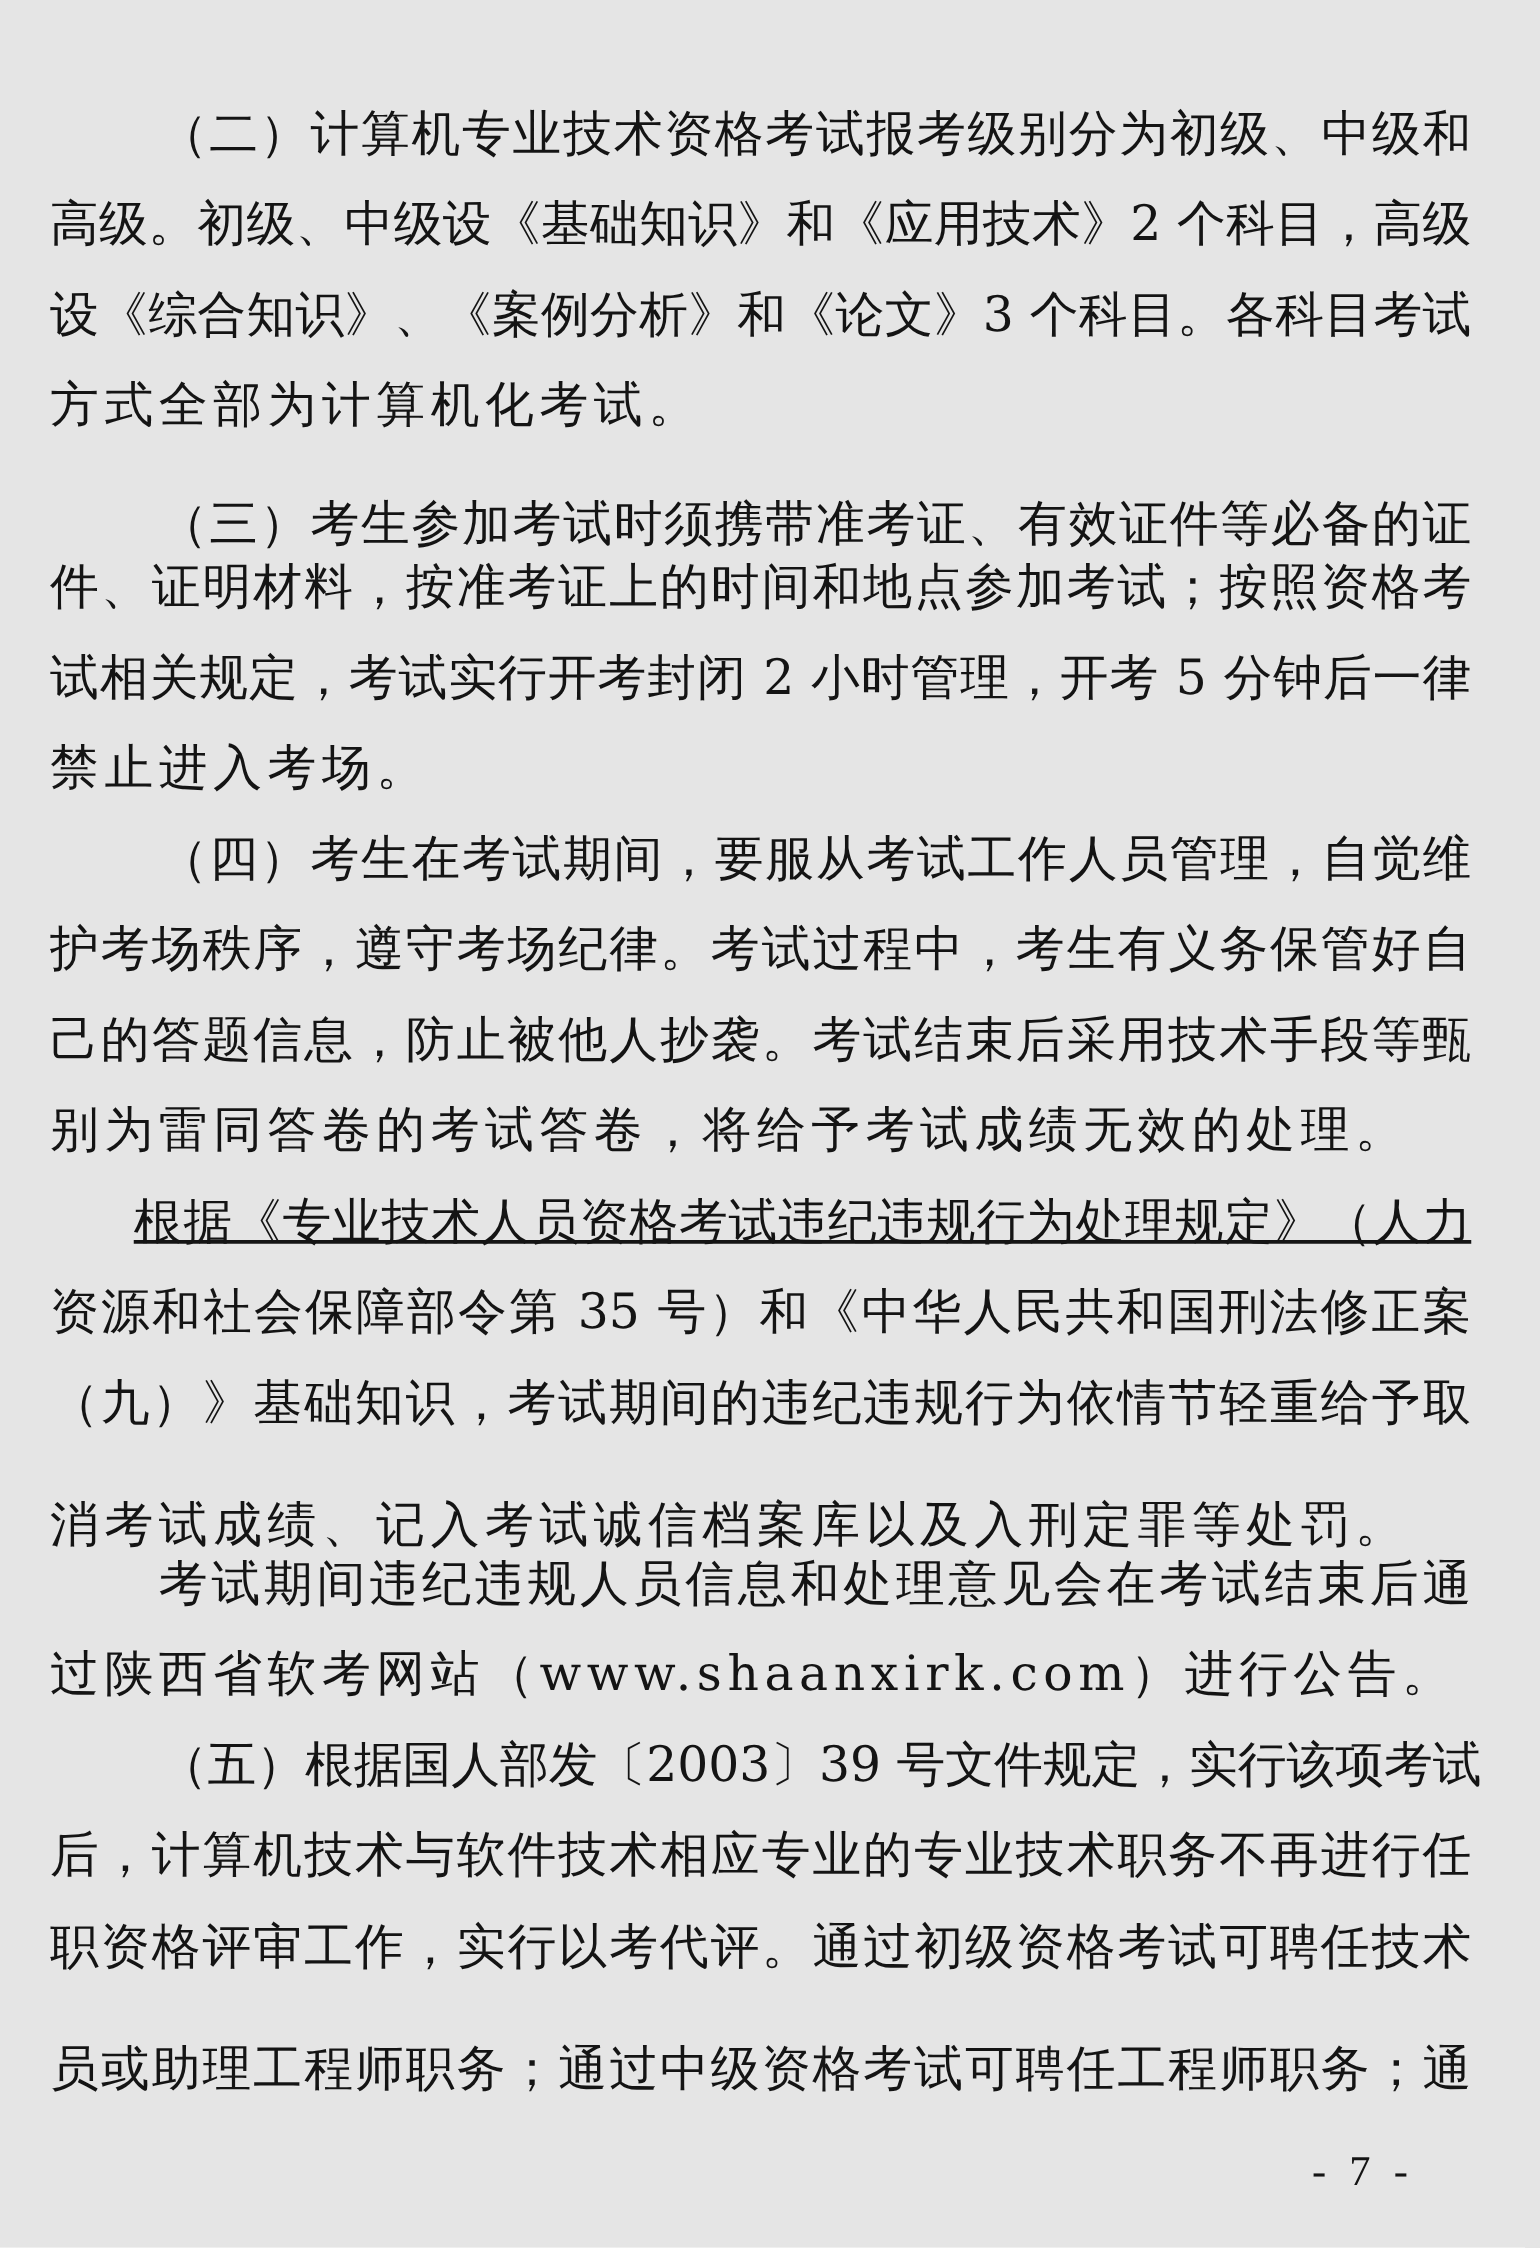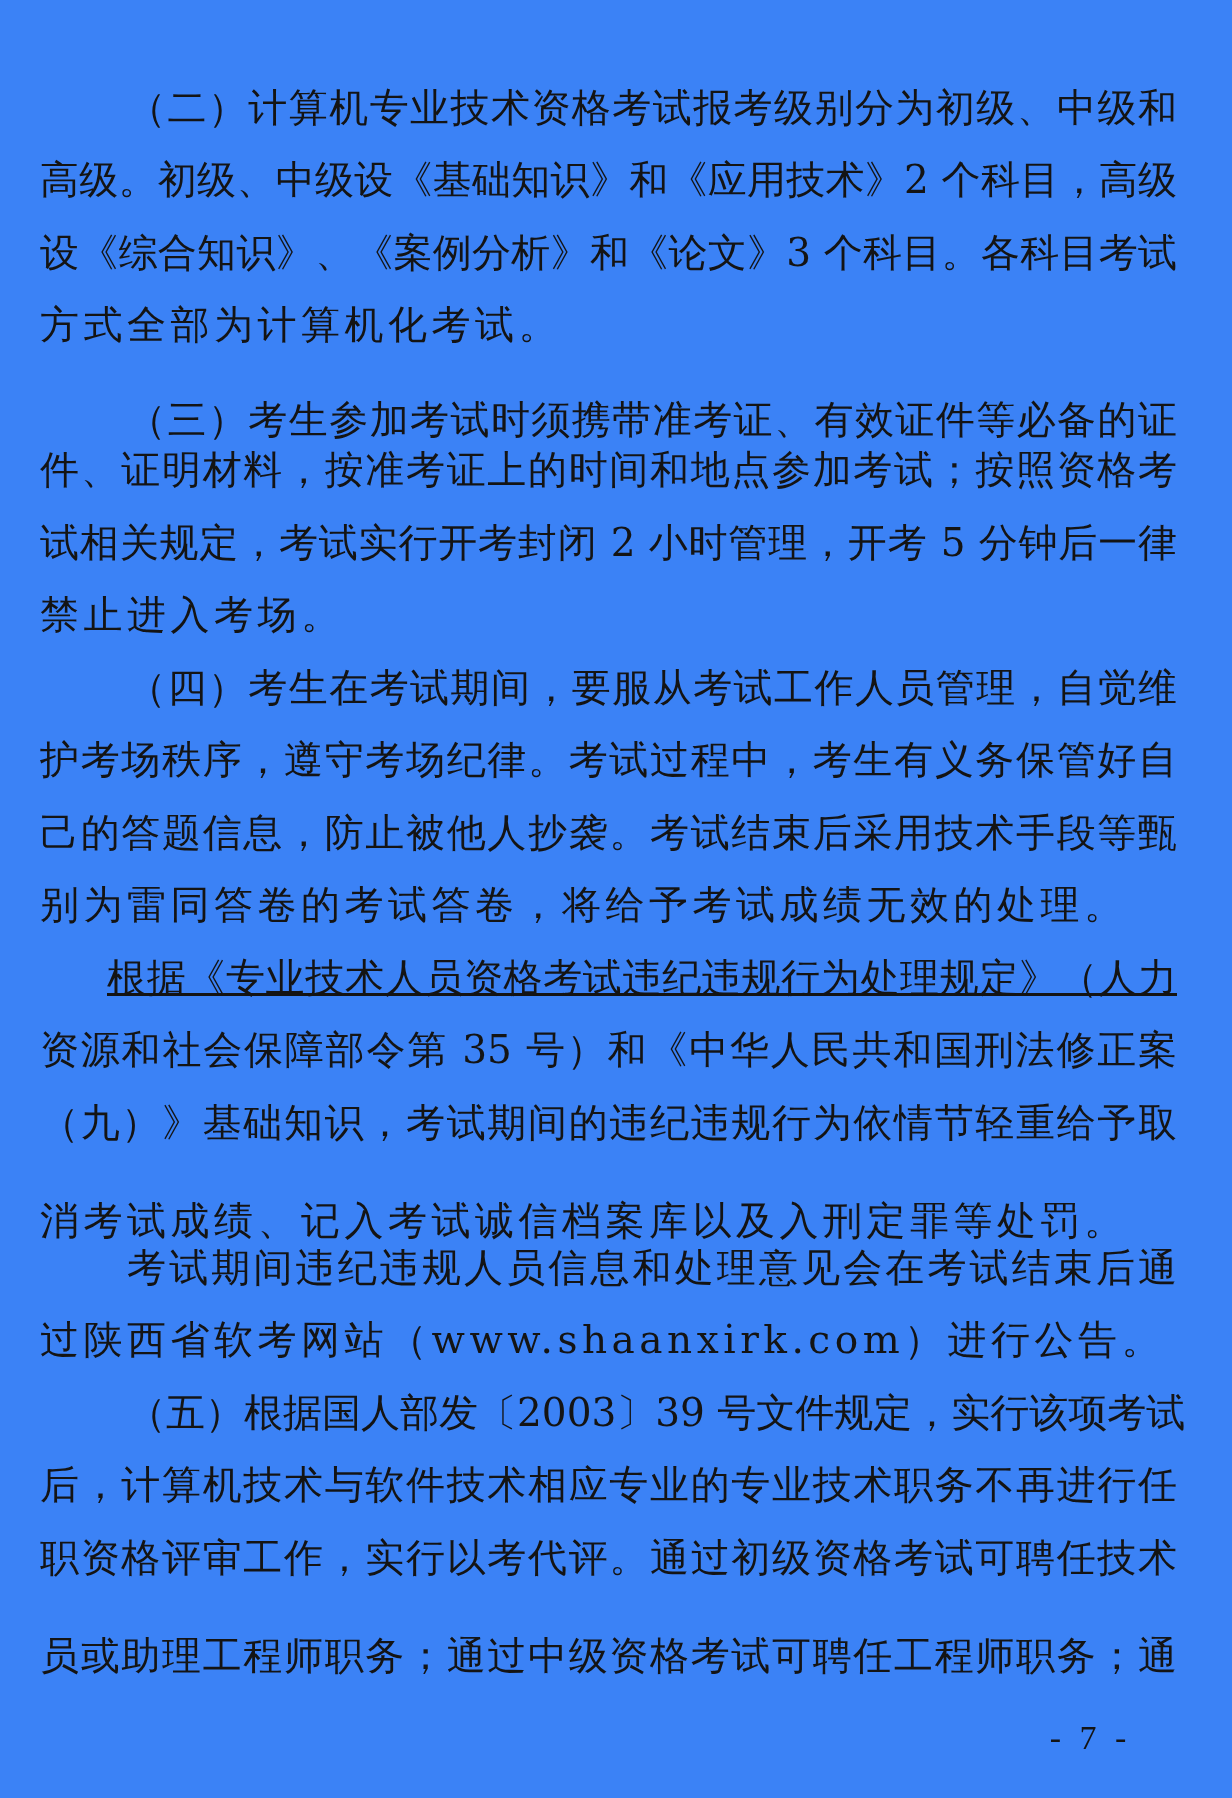--- a/index.html
+++ b/index.html
@@ -14,21 +14,21 @@
       overflow: hidden;
       font-family: "DejaVu Serif", "Liberation Serif", serif;
       color: #141414;
     }
     .page {
       position: absolute;
       left: 0;
       top: 0;
       width: 1232px;
       height: 1798px;
-      background: #3b82f6;
+      background: #e5e5e5;
     }
     .line {
       position: absolute;
       left: 40px;
       width: 1137px;
       height: 56px;
       line-height: 56px;
       font-size: 39px;
       white-space: nowrap;
       text-align: justify;

